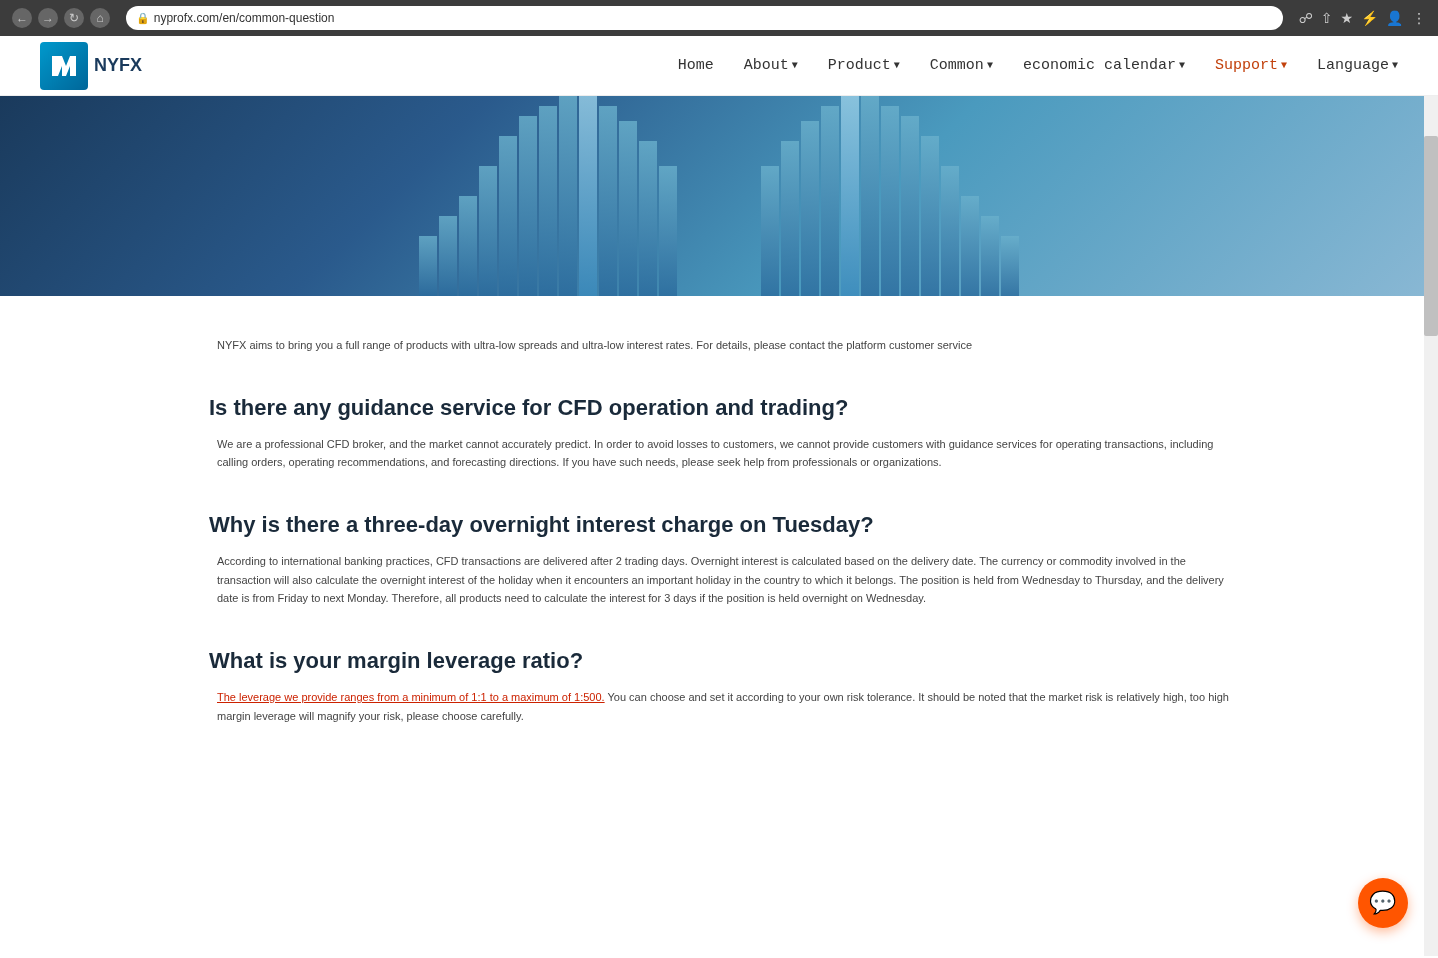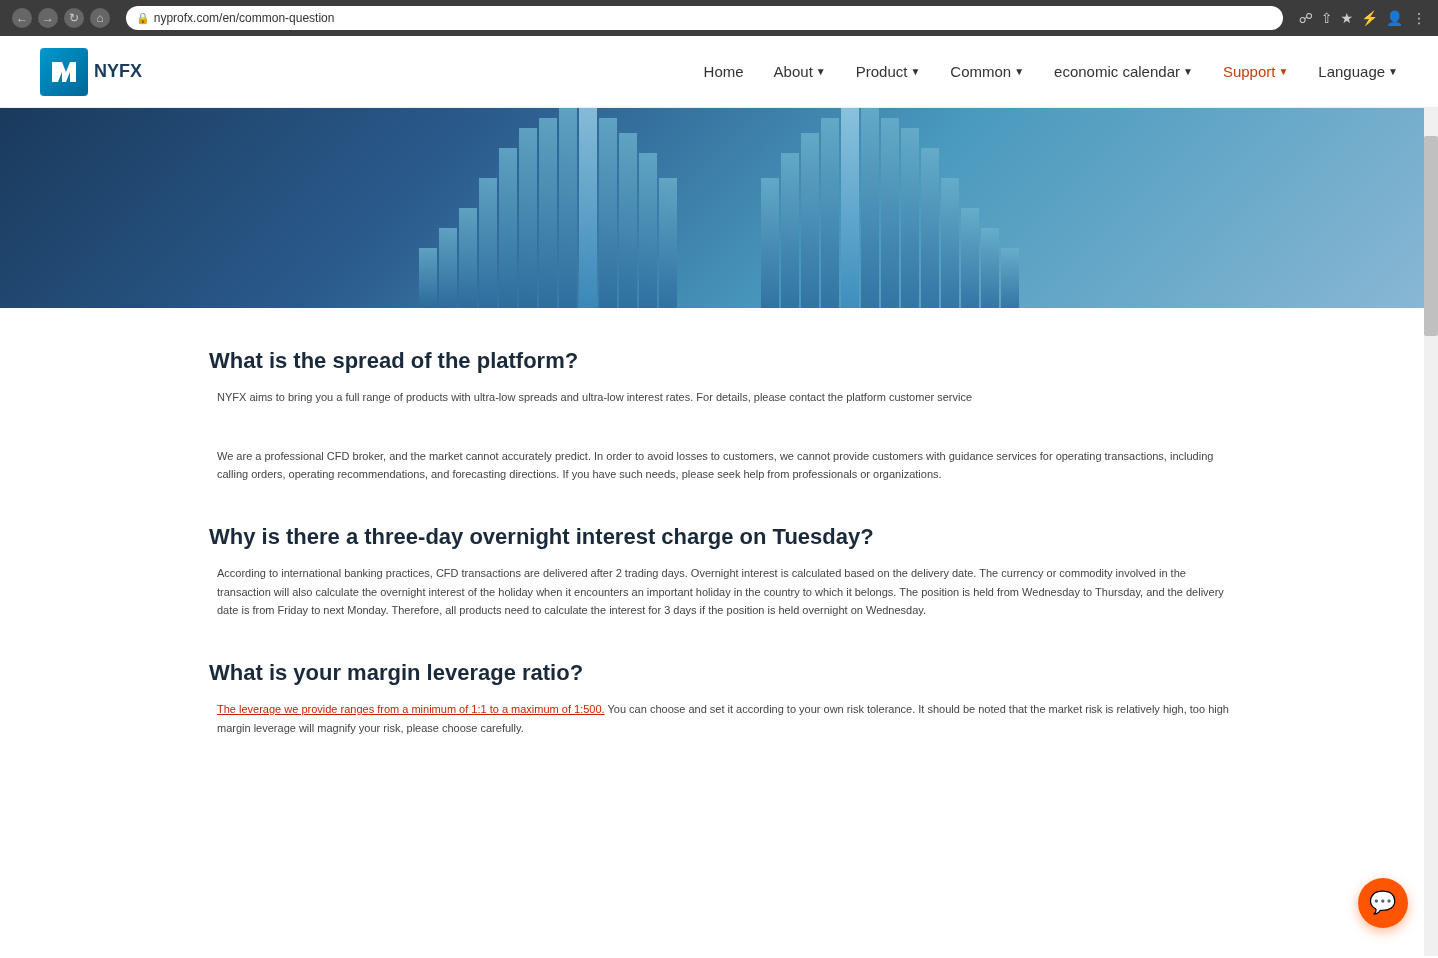--- a/index.html
+++ b/index.html
@@ -26,42 +26,42 @@
       height: 24px; display: flex; align-items: center;
       padding: 0 10px; font-size: 12px; color: #333;
       margin: 0 8px;
     }
     .lock-icon { color: #666; margin-right: 4px; font-size: 11px; }
     .browser-icons { display: flex; gap: 8px; align-items: center; color: #ccc; font-size: 14px; }
 
     
     .navbar {
       background: #fff;
-      height: 72px;
+      height: 60px;
       display: flex;
       align-items: center;
       padding: 8px 40px;
       border-bottom: 1px solid #eee;
       position: relative;
       z-index: 100;
       gap: 28px;
     }
     .logo { display: flex; align-items: center; gap: 6px; margin-right: auto; }
     .logo-icon {
       width: 48px; height: 48px;
       background: linear-gradient(135deg, #0099cc, #006699);
       border-radius: 4px;
       display: flex; align-items: center; justify-content: center;
       color: white; font-weight: bold; font-size: 22px;
     }
     .logo-text { font-size: 18px; font-weight: bold; color: #1a3a5c; }
     .nav-links { display: flex; align-items: center; gap: 30px; }
     .nav-item {
       font-size: 15px; color: #333; cursor: pointer; text-decoration: none;
-      display: flex; align-items: center; gap: 3px; white-space: nowrap;
+      display: flex; align-items: center; gap: 3px; white-space: nowrap; font-family: Liberation Mono, monospace;
     }
     .nav-arrow { font-size: 10px; }
 
     
     .hero {
       width: 100%;
       height: 200px;
       background: linear-gradient(135deg, #1a3a5c 0%, #2a5a8c 30%, #4a9abe 60%, #8ab8d4 100%);
       position: relative;
       overflow: hidden;
@@ -256,25 +256,25 @@
     <div class="hero-bar" style="width:18px;height:130px;"></div>
     <div class="hero-bar" style="width:18px;height:100px;"></div>
     <div class="hero-bar" style="width:18px;height:80px;"></div>
     <div class="hero-bar" style="width:18px;height:60px;"></div>
   </div>
 </div>
 
 <div class="content">
 
   <div class="question-block">
-    <h2 class="question-title">What is the spread of the platform?</h2>
     <p class="answer-text indented">NYFX aims to bring you a full range of products with ultra-low spreads and ultra-low interest rates. For details, please contact the platform customer service</p>
   </div>
 
   <div class="question-block">
+    <h2 class="question-title">Is there any guidance service for CFD operation and trading?</h2>
     <p class="answer-text indented">We are a professional CFD broker, and the market cannot accurately predict. In order to avoid losses to customers, we cannot provide customers with guidance services for operating transactions, including calling orders, operating recommendations, and forecasting directions. If you have such needs, please seek help from professionals or organizations.</p>
   </div>
 
   <div class="question-block">
     <h2 class="question-title">Why is there a three-day overnight interest charge on Tuesday?</h2>
     <p class="answer-text indented">According to international banking practices, CFD transactions are delivered after 2 trading days. Overnight interest is calculated based on the delivery date. The currency or commodity involved in the transaction will also calculate the overnight interest of the holiday when it encounters an important holiday in the country to which it belongs. The position is held from Wednesday to Thursday, and the delivery date is from Friday to next Monday. Therefore, all products need to calculate the interest for 3 days if the position is held overnight on Wednesday.</p>
   </div>
 
   <div class="question-block">
     <h2 class="question-title">What is your margin leverage ratio?</h2>

